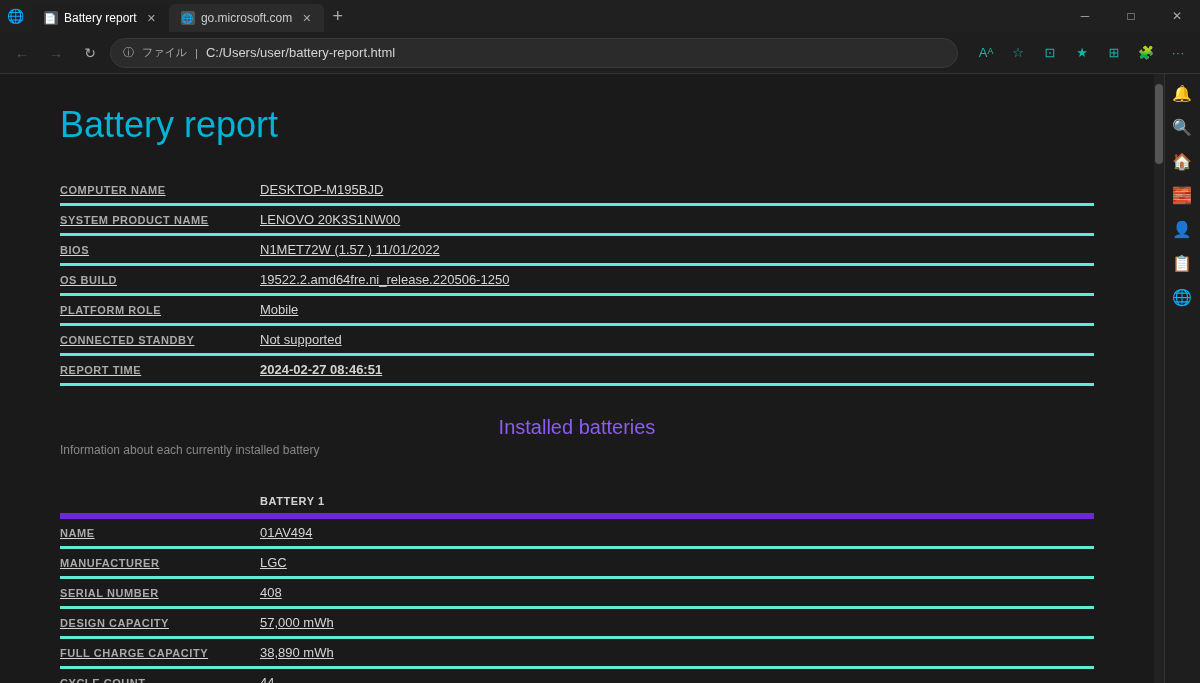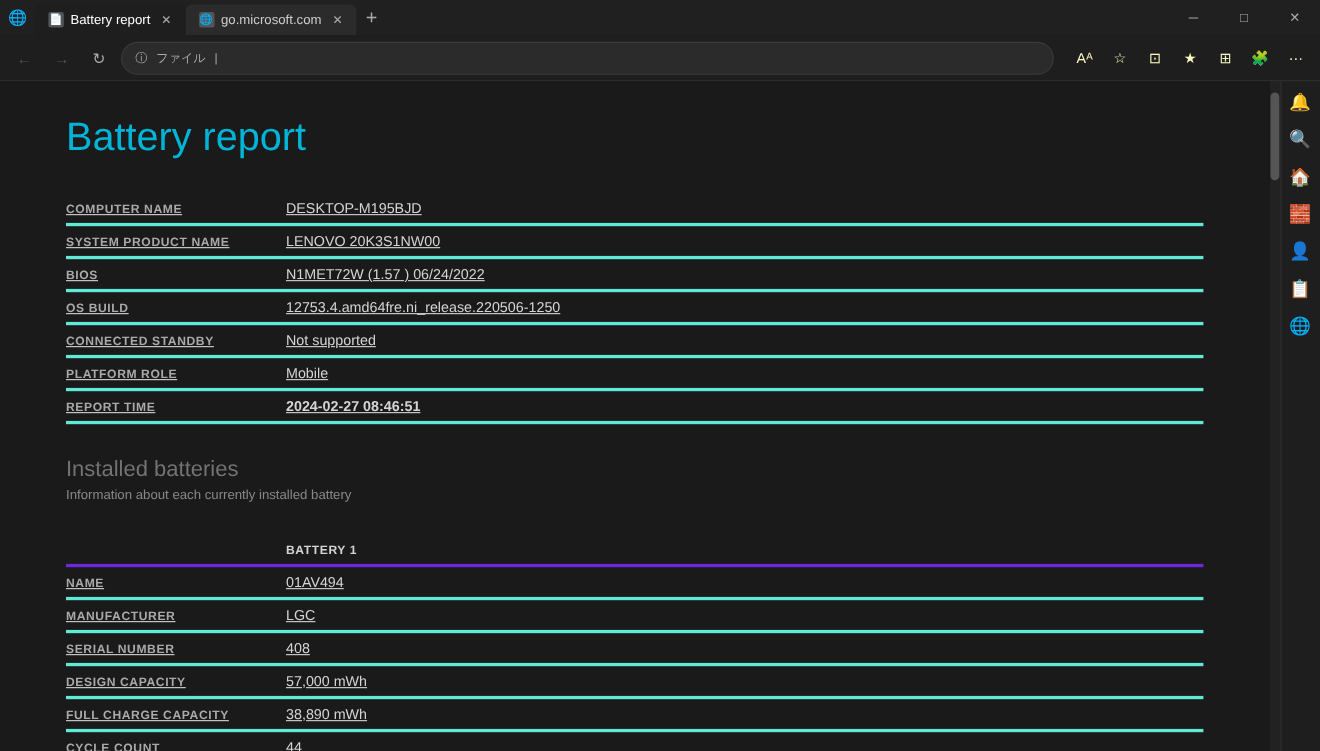--- a/index.html
+++ b/index.html
@@ -112,21 +112,21 @@
       align-items: center;
       gap: 8px;
     }
     .address-icon { color: #aaa; font-size: 11px; }
     .address-text { flex: 1; font-size: 13px; }
     .address-actions { display: flex; gap: 4px; margin-left: 8px; }
     .addr-btn {
       width: 28px; height: 28px;
       border-radius: 50%;
       display: flex; align-items: center; justify-content: center;
-      color: #fef9c3; cursor: pointer; font-size: 13px;
+      color: #14b8a6; cursor: pointer; font-size: 13px;
     }
     .edge-sidebar {
       width: 36px;
       display: flex;
       flex-direction: column;
       align-items: center;
       background: #1e1e1e;
       border-left: 1px solid #333;
       padding: 4px 0;
       gap: 4px;
@@ -194,35 +194,36 @@
     }
     .info-value {
       color: #d4d4d4;
       font-size: 13px;
     }
     .info-value.bold {
       font-weight: 700;
     }
 
     .section-title {
-      color: #737373;
+      color: #8b5cf6;
       font-size: 20px;
       font-weight: 400;
       margin-top: 20px;
       margin-bottom: 4px;
+      text-align: center;
     }
     .section-subtitle {
       color: #888;
       font-size: 12px;
       margin-bottom: 32px;
     }
     .battery-table-header {
       display: flex;
       padding: 6px 0;
-      border-bottom: 3px solid #6d28d9;
+      border-bottom: 6px solid #6d28d9;
     }
     .battery-col-label {
       width: 200px; min-width: 200px;
     }
     .battery-col-value {
       font-weight: 700;
       font-size: 11px;
       letter-spacing: 0.05em;
       color: #d4d4d4;
     }
@@ -255,20 +256,21 @@
 </div>
 
 <div class="address-bar">
   <div class="nav-btn disabled">←</div>
   <div class="nav-btn disabled">→</div>
   <div class="nav-btn">↻</div>
   <div class="address-input">
     <span class="address-icon">ⓘ</span>
     <span class="address-icon">ファイル</span>
     <span class="address-icon">|</span>
+    <span class="address-text">C:/Users/user/battery-report.html</span>
   </div>
   <div class="address-actions">
     <div class="addr-btn">Aᴬ</div>
     <div class="addr-btn">☆</div>
     <div class="addr-btn">⊡</div>
     <div class="addr-btn">★</div>
     <div class="addr-btn">⊞</div>
     <div class="addr-btn">🧩</div>
     <div class="addr-btn">···</div>
   </div>
@@ -283,33 +285,33 @@
     <div class="info-row">
     <div class="info-label">COMPUTER NAME</div>
     <div class="info-value">DESKTOP-M195BJD</div>
   </div>
         <div class="info-row">
     <div class="info-label">SYSTEM PRODUCT NAME</div>
     <div class="info-value">LENOVO 20K3S1NW00</div>
   </div>
         <div class="info-row">
     <div class="info-label">BIOS</div>
-    <div class="info-value">N1MET72W (1.57 ) 06/24/2022</div>
+    <div class="info-value">N1MET72W (1.57 ) 11/01/2022</div>
   </div>
         <div class="info-row">
     <div class="info-label">OS BUILD</div>
-    <div class="info-value">12753.4.amd64fre.ni_release.220506-1250</div>
+    <div class="info-value">19522.2.amd64fre.ni_release.220506-1250</div>
+  </div>
+        <div class="info-row">
+    <div class="info-label">PLATFORM ROLE</div>
+    <div class="info-value">Mobile</div>
   </div>
         <div class="info-row">
     <div class="info-label">CONNECTED STANDBY</div>
     <div class="info-value">Not supported</div>
-  </div>
-        <div class="info-row">
-    <div class="info-label">PLATFORM ROLE</div>
-    <div class="info-value">Mobile</div>
   </div>
         <div class="info-row">
     <div class="info-label">REPORT TIME</div>
     <div class="info-value bold">2024-02-27  08:46:51</div>
   </div>
       </div>
 
     <div class="section-title">Installed batteries</div>
     <div class="section-subtitle">Information about each currently installed battery</div>
 

